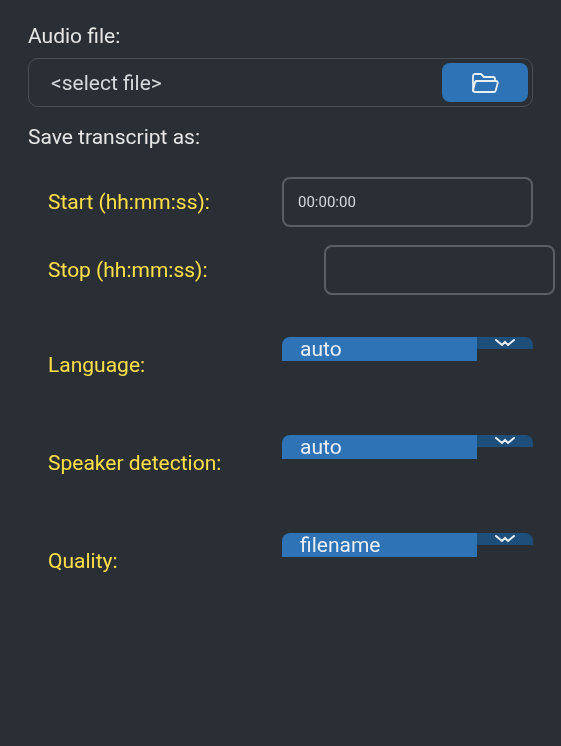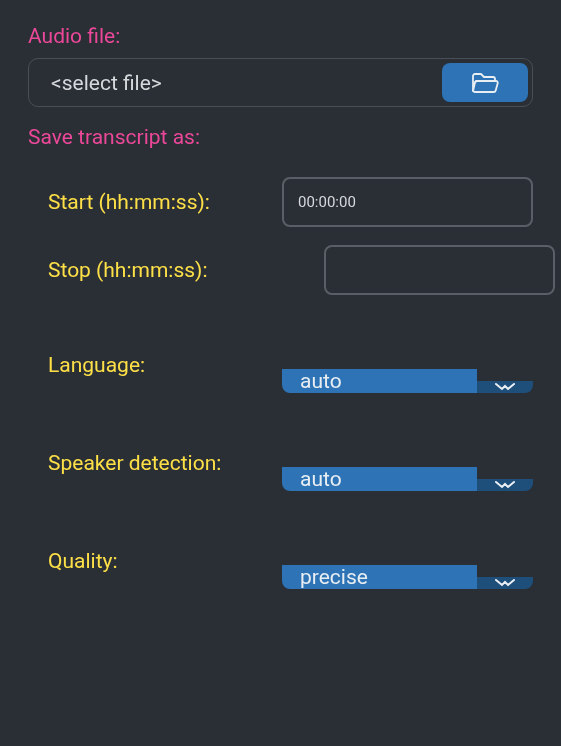--- a/index.html
+++ b/index.html
@@ -8,21 +8,21 @@
       font-family: -apple-system, BlinkMacSystemFont, "Segoe UI", Roboto, sans-serif;
       color: #d6d9dc;
       width: 561px;
       height: 746px;
       padding: 24px 28px;
       font-size: 21px;
     }
     .field-group { margin-bottom: 18px; }
     .field-label {
       display: block;
-      color: #ec4899;
+      color: #e5e5e5;
       margin-bottom: 10px;
     }
     .file-picker {
       display: flex;
       align-items: stretch;
       background: #2a2e35;
       border: 1px solid #4a4f57;
       border-radius: 10px;
       height: 49px;
       overflow: hidden;
@@ -65,21 +65,21 @@
       font-size: 15px;
       padding: 0 14px;
       outline: none;
       font-family: inherit;
     }
     .row-spaced { margin-top: 42px; }
     .select {
       flex: 1;
       height: 56px;
       display: flex;
-      align-items: flex-end;
+      align-items: flex-start;
       border-radius: 8px;
       overflow: hidden;
       cursor: pointer;
     }
     .select-body {
       flex: 1;
       background: #2d73b5;
       display: flex;
       align-items: center;
       padding: 0 18px;
@@ -144,20 +144,20 @@
       <svg width="22" height="12" viewBox="0 0 22 12" fill="none" stroke="#e9eef3" stroke-width="2" stroke-linecap="round">
         <path d="M2 3 L8 8 L11 5 L14 8 L20 3"></path>
       </svg>
     </div>
   </div>
 </div>
 
 <div class="row row-spaced">
   <div class="row-label">Quality:</div>
   <div class="select">
-    <div class="select-body">precise</div>
+    <div class="select-body">filename</div>
     <div class="select-arrow">
       <svg width="22" height="12" viewBox="0 0 22 12" fill="none" stroke="#e9eef3" stroke-width="2" stroke-linecap="round">
         <path d="M2 3 L8 8 L11 5 L14 8 L20 3"></path>
       </svg>
     </div>
   </div>
 </div>
 
 </body></html>

